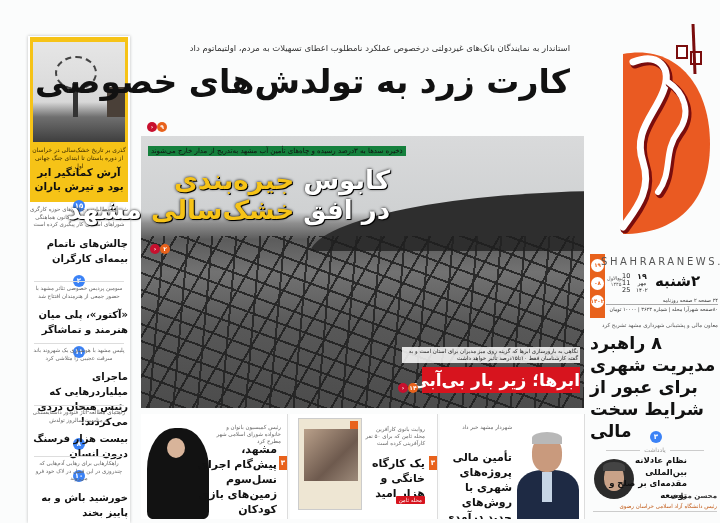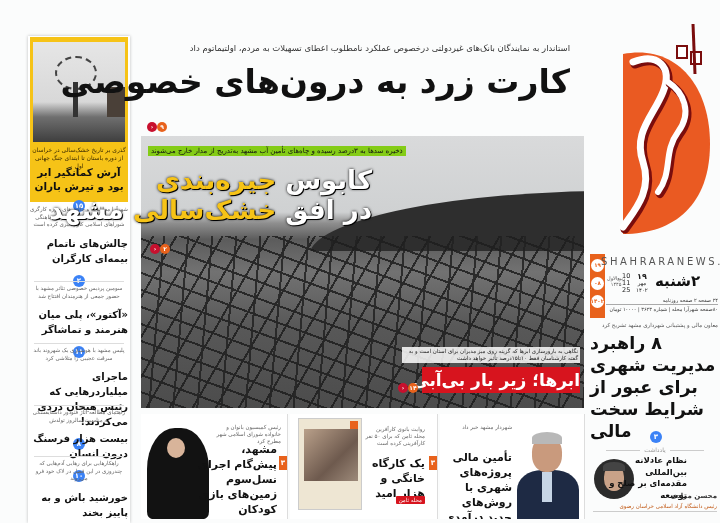--- a/index.html
+++ b/index.html
@@ -30,22 +30,22 @@
   
   .hero{left:141px;top:136px;width:443px;height:272px;overflow:hidden;
         background:linear-gradient(180deg,#d9dadb 0%,#cfd1d2 28%,#8f8f8f 32%,#5c5c5c 38%,#727272 50%,#585858 70%,#4c4c4c 100%);}
   .hill{position:absolute;left:180px;top:55px;width:280px;height:60px;background:#2e2e2e;border-radius:100% 0 0 0;transform:skewX(-20deg);}
   .cracks{position:absolute;left:0;top:100px;width:100%;height:172px;
         background-image:
           repeating-linear-gradient(20deg,transparent 0 14px,#1e1e1e 14px 16px),
           repeating-linear-gradient(-60deg,transparent 0 18px,#1e1e1e 18px 20px),
           repeating-linear-gradient(95deg,transparent 0 22px,#222 22px 24px);
         opacity:.85;}
-  .hero-kicker{left:148px;top:146px;background:#84cc16;padding:1px 3px;font-size:7px;color:#111;white-space:nowrap;}
-  .hero-h1{left:132px;top:165px;width:240px;text-align:right;font-size:26px;font-weight:bold;line-height:30px;white-space:nowrap;color:#fff;text-shadow:1px 1px 0 #000,0 0 3px #000;}
+  .hero-kicker{left:148px;top:146px;background:#15803d;padding:1px 3px;font-size:7px;color:#111;white-space:nowrap;}
+  .hero-h1{left:150px;top:165px;width:240px;text-align:right;font-size:26px;font-weight:bold;line-height:30px;white-space:nowrap;color:#fff;text-shadow:1px 1px 0 #000,0 0 3px #000;}
   .hero-h1 .hl{color:#f6c317;}
   .hero-pg{left:150px;top:238px;}
   .clouds-lede{left:402px;top:347px;width:178px;background:rgba(255,255,255,.85);font-size:5.5px;line-height:7px;color:#222;padding:1px 2px;text-align:right;}
   .clouds-head{left:422px;top:367px;width:158px;height:26px;background:#d7141e;color:#fff;font-size:17px;font-weight:bold;line-height:26px;text-align:center;white-space:nowrap;}
   .clouds-pg{left:398px;top:377px;}
   
   .bcard{position:absolute;top:414px;height:105px;background:#fff;border-right:1px solid #ddd;overflow:hidden;}
   .bcard .lede{position:absolute;font-size:5.5px;line-height:7px;color:#666;text-align:right;}
   .bcard .head{position:absolute;font-size:11px;line-height:15px;font-weight:bold;color:#111;text-align:right;}
   .person-f{position:absolute;left:2px;top:10px;width:70px;height:95px;}
@@ -123,21 +123,21 @@
   <div class="pgw"><span class="pg">۱۰</span></div>
 </div>
 <div class="sep" style="top:456px;"></div>
 <div class="lstory" style="top:460px;">
   <div class="lede">راهکارهایی برای رهایی آدم‌هایی که چندروزی در این فصل در لاک خود فرو می‌روند</div>
   <div class="head">خورشید باش و به پاییز بخند</div>
   <div class="pgw"></div>
 </div>
 
 <div class="abs kicker">استاندار به نمایندگان بانک‌های غیردولتی درخصوص عملکرد نامطلوب اعطای تسهیلات به مردم، اولتیماتوم داد</div>
-<div class="abs mainhead">کارت زرد به درون‌های خصوصی</div>
+<div class="abs mainhead">کارت زرد به تولدش‌های خصوصی</div>
 <div class="abs pgmark">
   <span class="pgdot o">۹</span><span class="pgdot r">‹</span>
 </div>
 
 <div class="abs hero">
   <div class="hill"></div>
   <div class="cracks"></div>
 </div>
 <div class="abs hero-kicker">ذخیره سدها به ۳درصد رسیده و چاه‌های تأمین آب مشهد به‌تدریج از مدار خارج می‌شوند</div>
 <div class="abs hero-h1">

